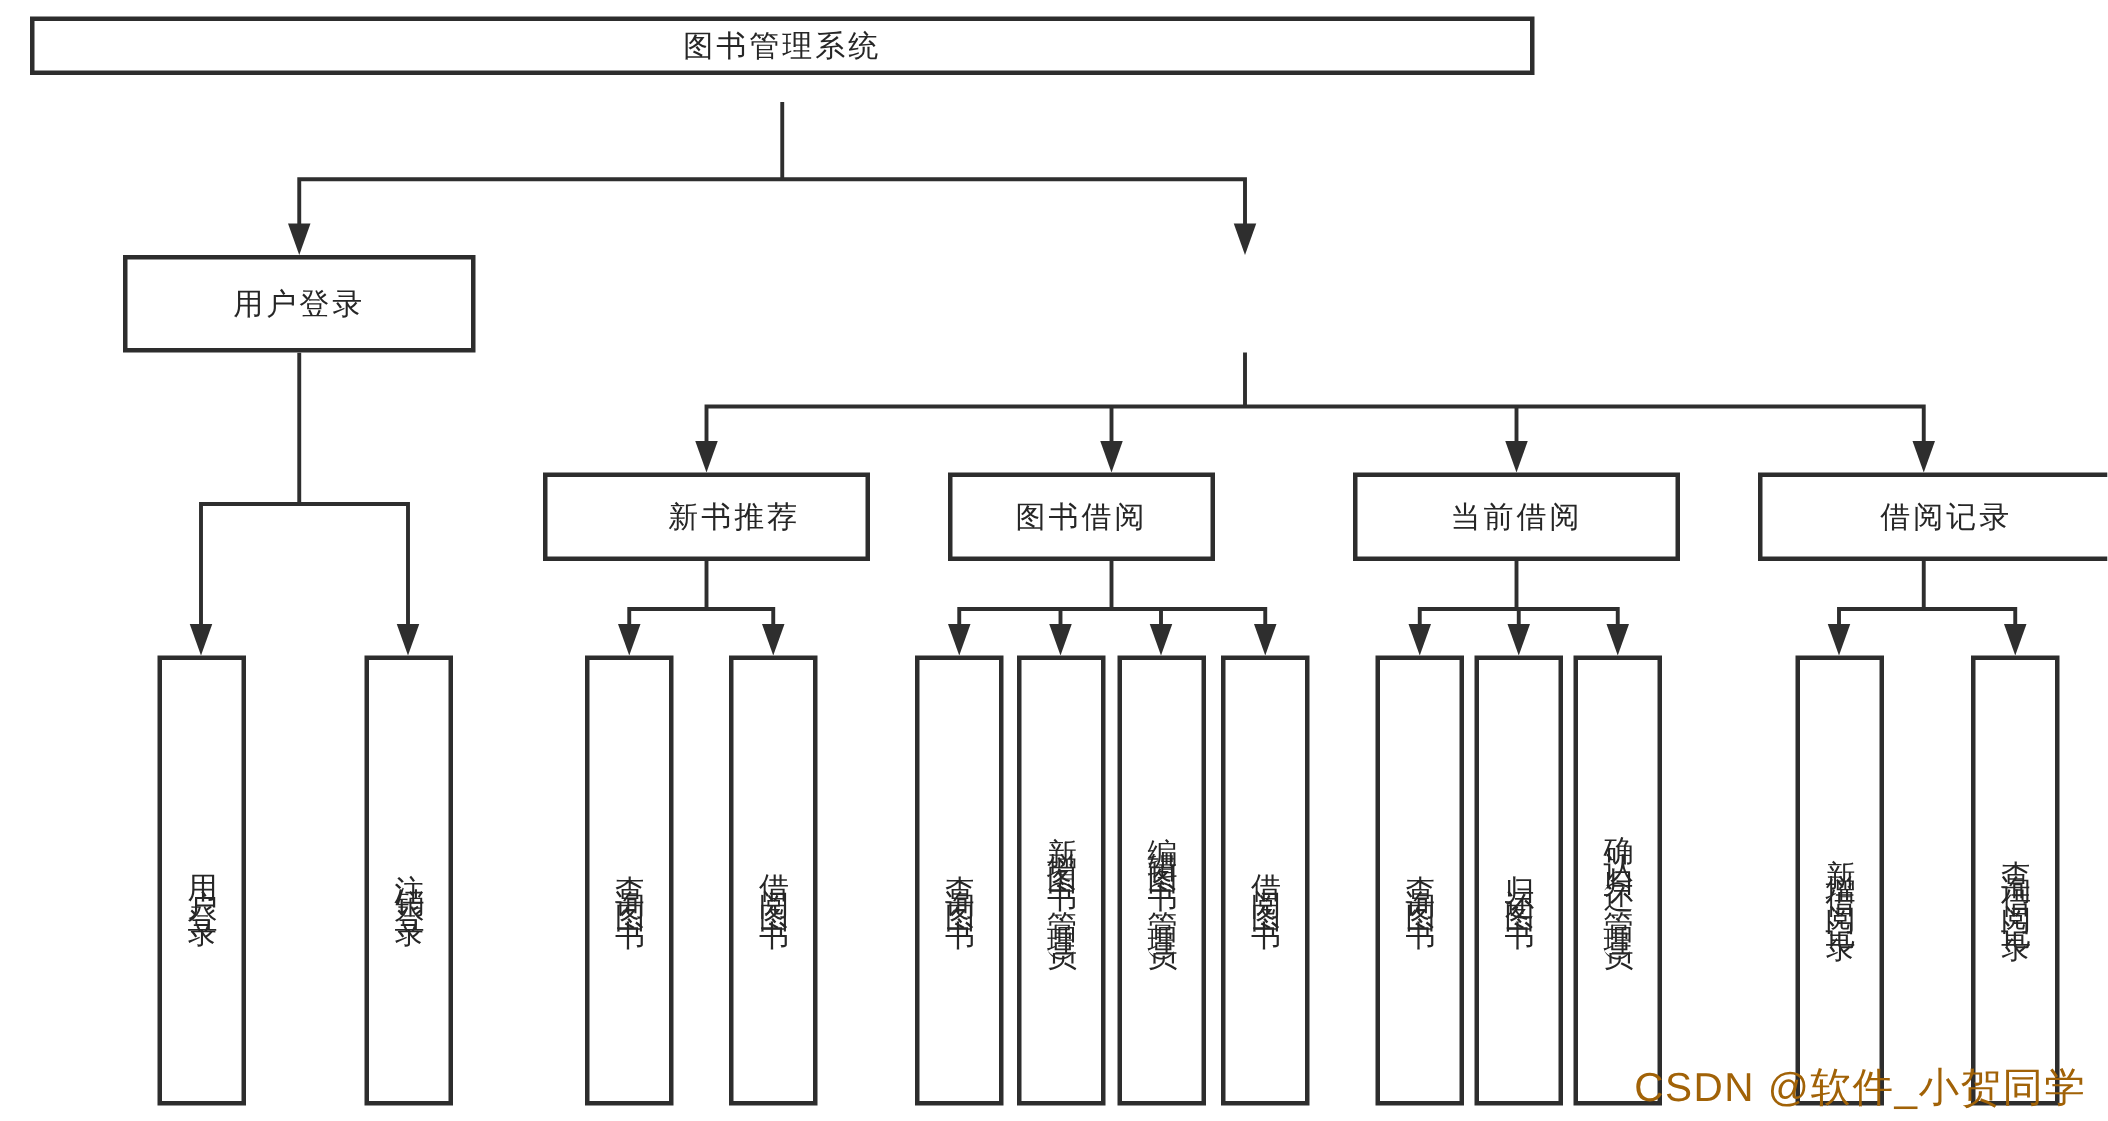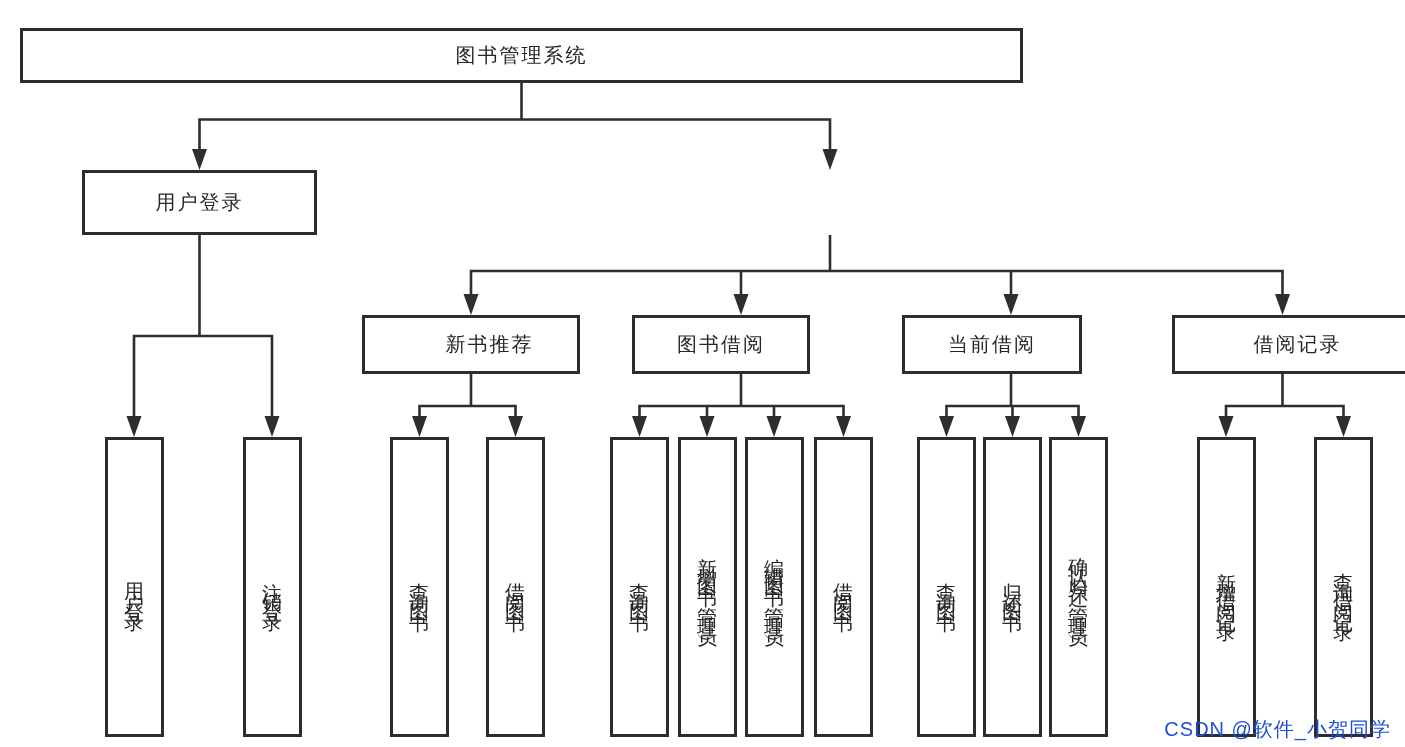--- a/index.html
+++ b/index.html
@@ -25,38 +25,38 @@
     font-size:20px;
     letter-spacing:2px;
   }
   .vbox{
     writing-mode:vertical-rl;
     text-orientation:mixed;
     font-size:20px;
     letter-spacing:10px;
     line-height:1;
   }
-  .root-box   {left:20px;  top:28px;  width:1003px; height:55px;}
+  .root-box   {left:20px;  top:11px;  width:1003px; height:39px;}
   .l1-a       {left:82px;  top:170px; width:235px;  height:65px;}
   .l1-b       {left:712px; top:170px; width:235px;  height:65px;}
   .l2-a       {left:362px; top:315px; width:218px;  height:59px;padding-left:37px;}
   .l2-b       {left:632px; top:315px; width:178px;  height:59px;}
-  .l2-c       {left:902px; top:315px; width:180px;  height:59px;}
+  .l2-c       {left:902px; top:315px; width:218px;  height:59px;}
   .l2-d       {left:1172px;top:315px; width:251px;  height:59px;}
   .leaf       {top:437px; width:59px; height:300px;}
   .leaf-a1{left:105px;} .leaf-a2{left:243px;}
   .leaf-b1{left:390px;} .leaf-b2{left:486px;}
   .leaf-c1{left:610px;} .leaf-c2{left:678px;} .leaf-c3{left:745px;} .leaf-c4{left:814px;}
   .leaf-d1{left:917px;} .leaf-d2{left:983px;} .leaf-d3{left:1049px;}
   .leaf-e1{left:1197px;}.leaf-e2{left:1314px;}
   .watermark{
     position:absolute;
     right:14px;bottom:4px;
-    font-size:20px;
-    color:#1d4ed8;
+    font-size:27px;
+    color:#a16207;
     letter-spacing:1px;
     z-index:5;
     white-space:nowrap;
   }
 </style>
 </head>
 <body>
 
 <div class="canvas">
 

